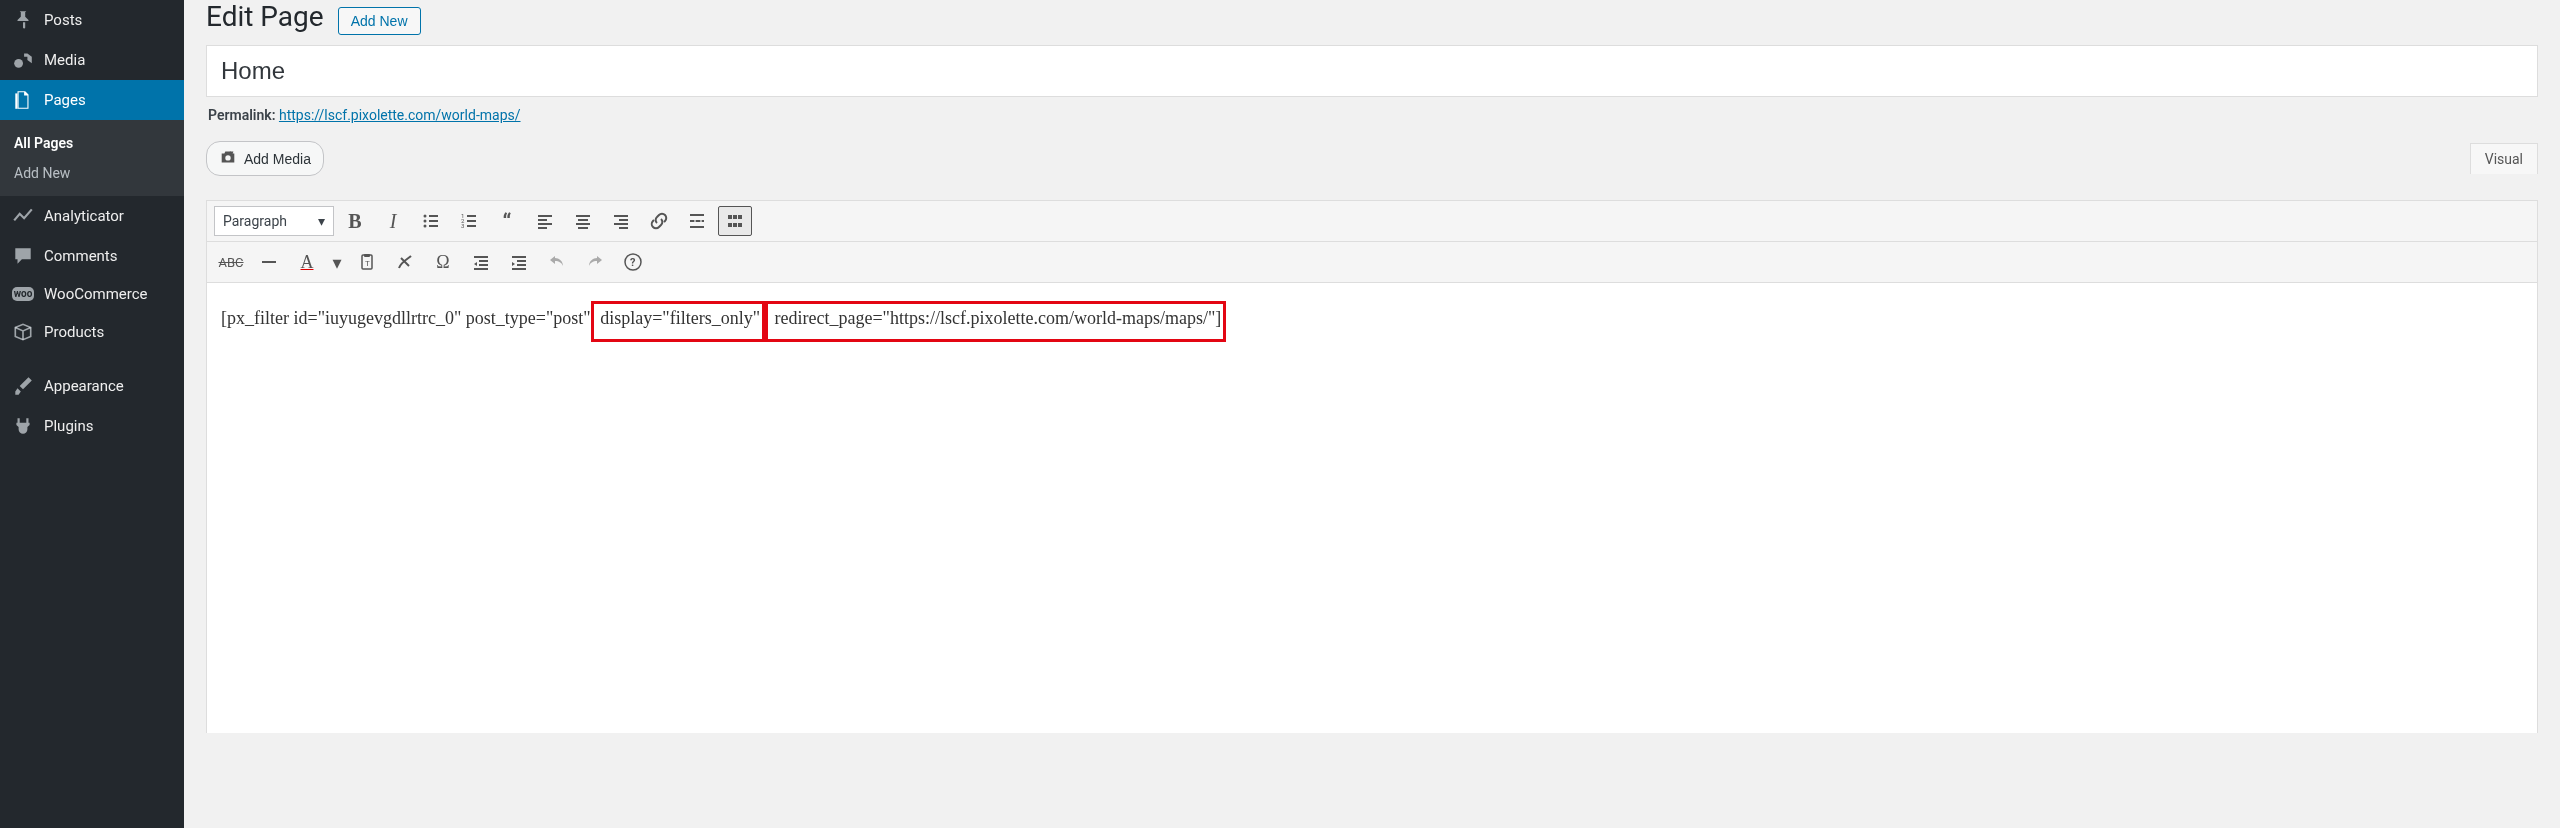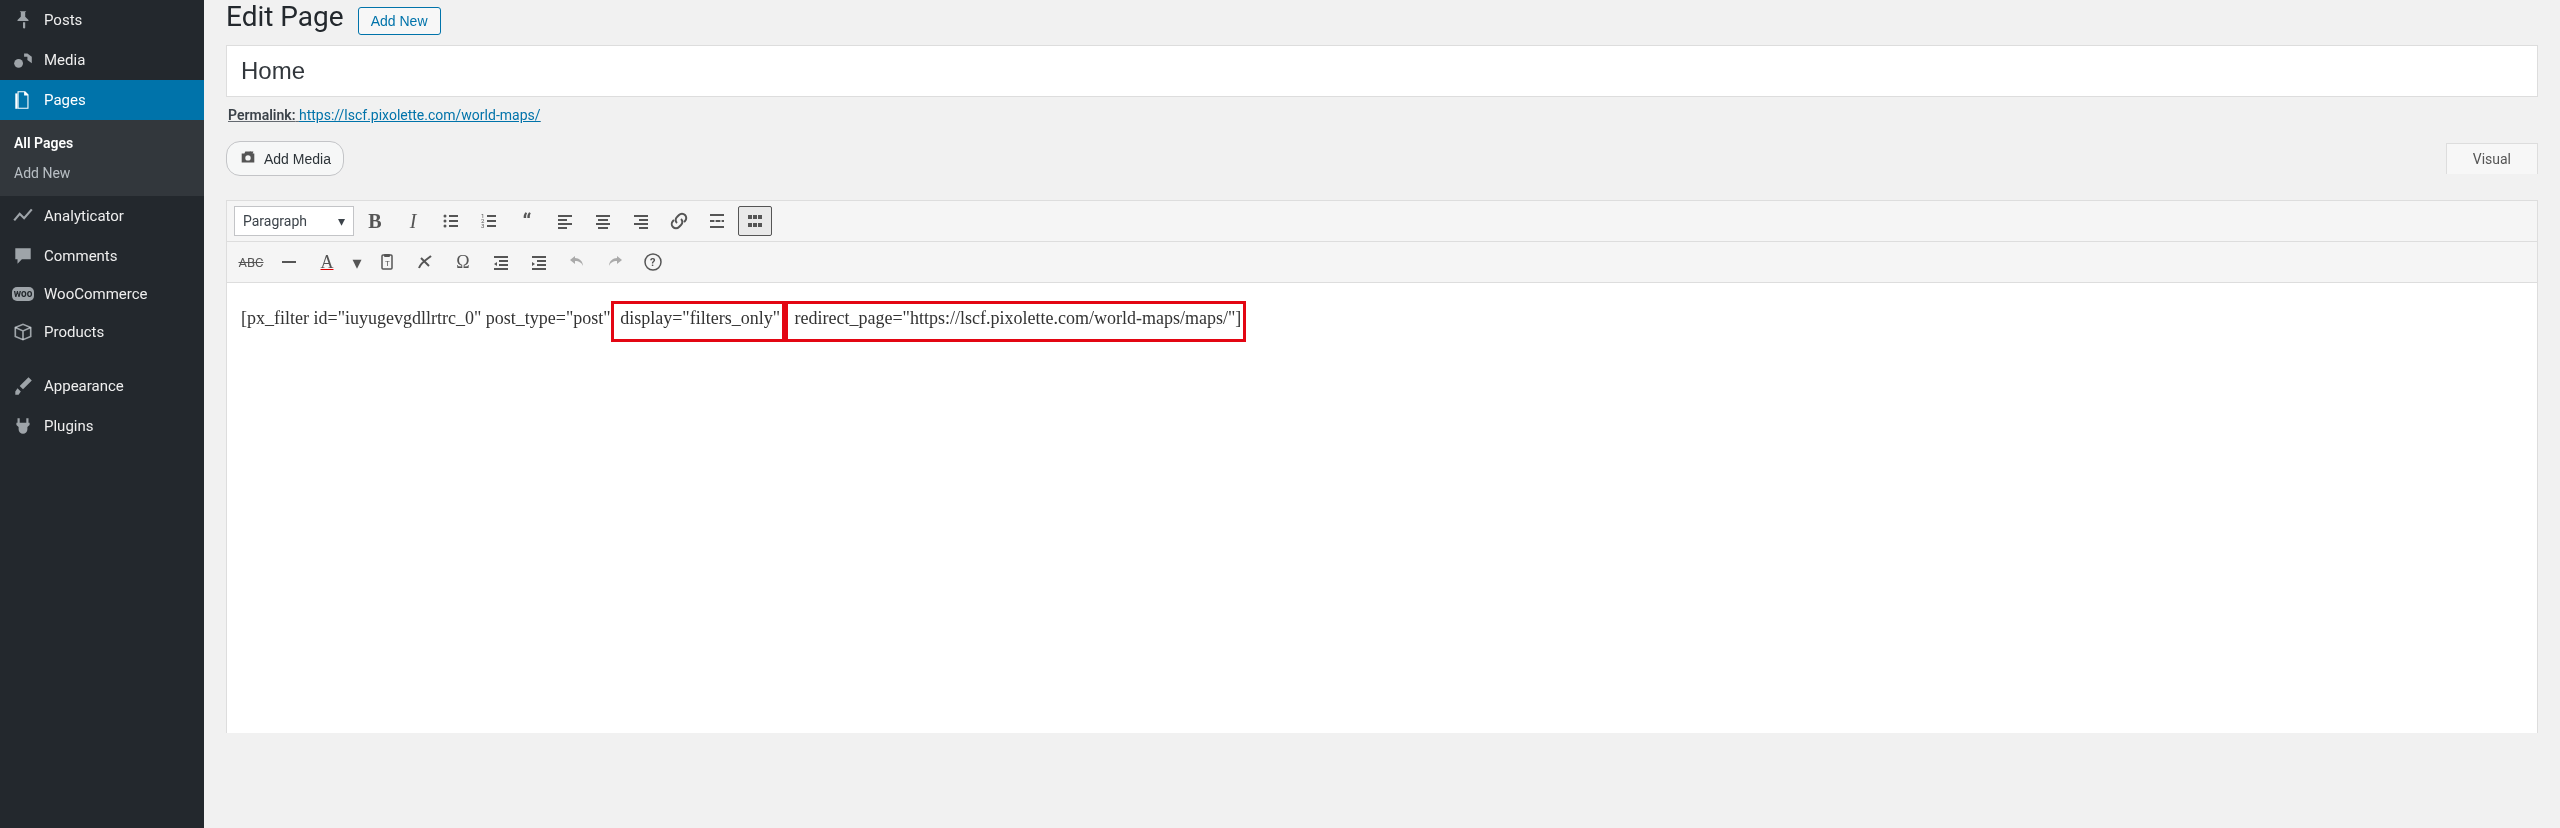--- a/index.html
+++ b/index.html
@@ -9,21 +9,21 @@
   color: #3c434a;
   width: 2560px;
   height: 828px;
   overflow: hidden;
   font-size: 13px;
 }
 .layout { display: flex; height: 100%; }
 
 
 .sidebar {
-  width: 204px;
+  width: 184px;
   background: #23282d;
   color: #eee;
   flex-shrink: 0;
 }
 .menu-item {
   display: flex;
   align-items: center;
   padding: 9px 12px;
   color: #eee;
   font-size: 15px;
@@ -98,21 +98,20 @@
   outline: none;
   font-size: 24px;
   line-height: 1.6;
   color: #32373c;
   background: transparent;
 }
 .permalink {
   margin: 10px 2px 18px;
   font-size: 14px;
   color: #646970;
-  text-decoration: underline;
 }
 .permalink strong { color: #3c434a; font-weight: 600; }
 .permalink a { color: #0073aa; text-decoration: underline; }
 
 .media-row {
   display: flex;
   justify-content: space-between;
   align-items: center;
   margin-bottom: 0;
 }
@@ -125,21 +124,21 @@
   font-size: 14px;
   display: inline-flex;
   align-items: center;
   gap: 7px;
   cursor: pointer;
 }
 .tab-right {
   border: 1px solid #ddd;
   border-bottom: none;
   background: #f7f7f7;
-  padding: 7px 26px;
+  padding: 7px 14px;
   font-size: 14px;
   color: #555;
   cursor: pointer;
 }
 
 .editor-wrap {
   background: #f5f5f5;
   border: 1px solid #ddd;
   border-bottom: none;
   margin-top: 24px;

